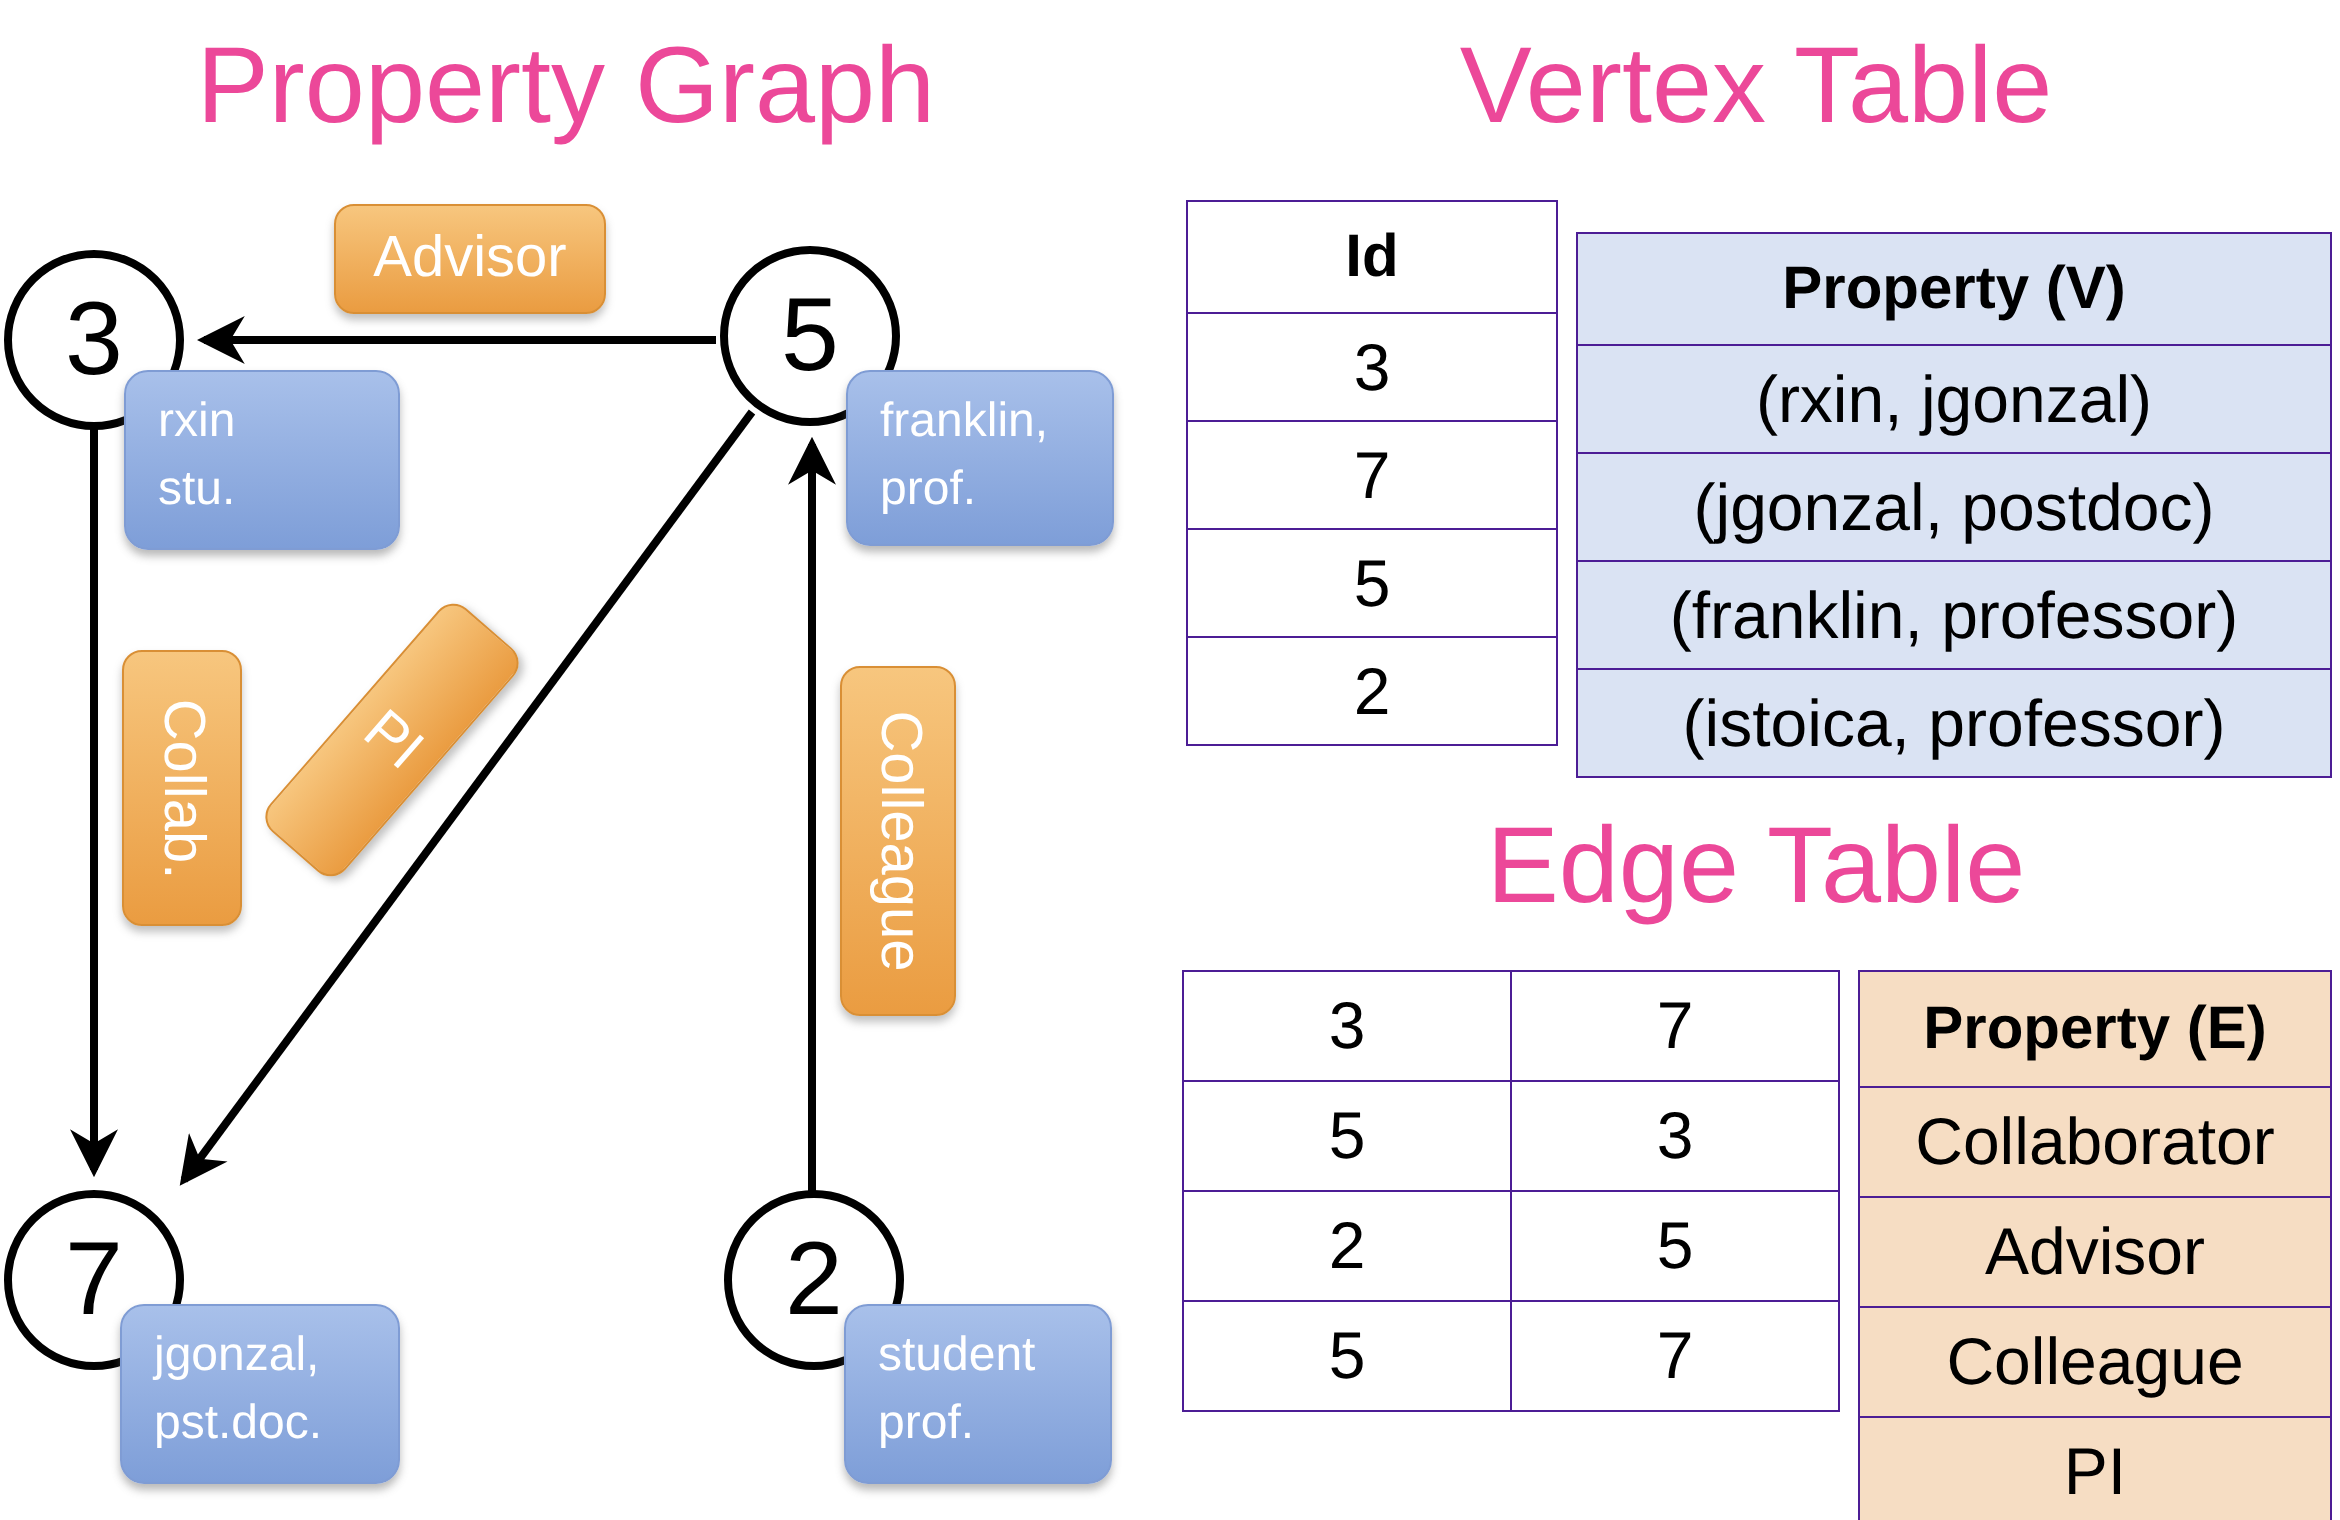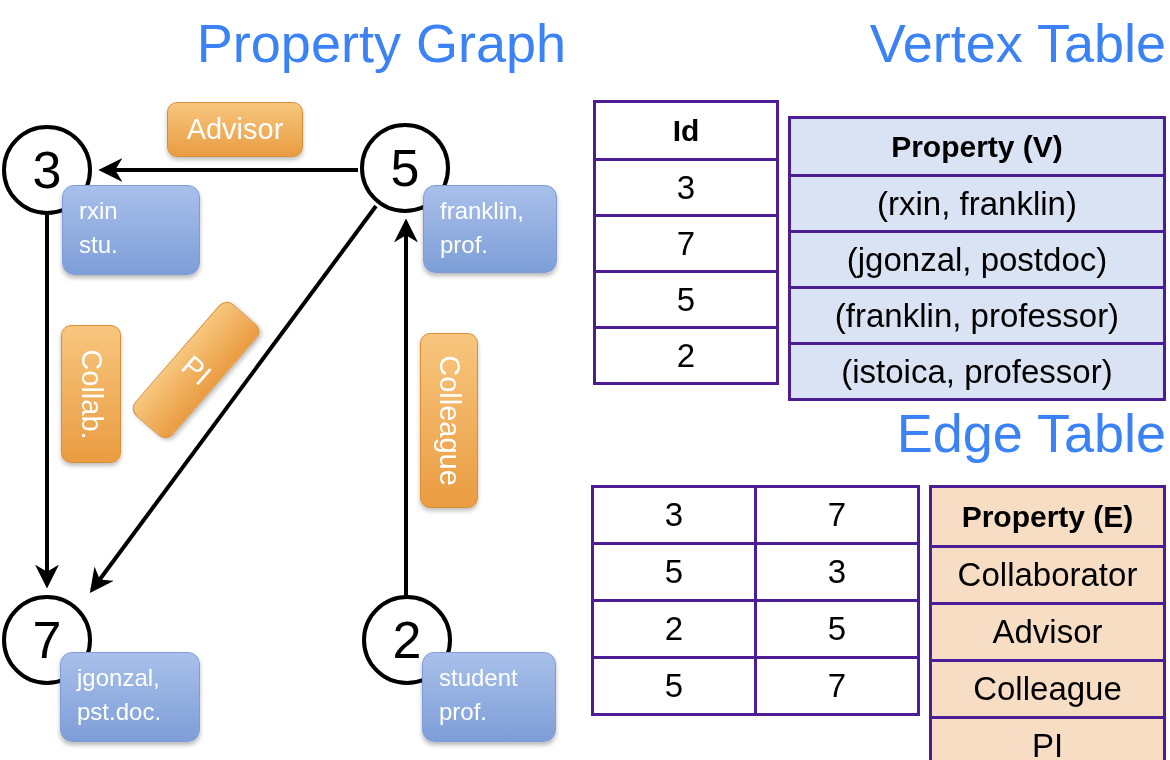--- a/index.html
+++ b/index.html
@@ -3,22 +3,22 @@
 <meta charset="utf-8">
 <style>
   html,body{margin:0;padding:0;background:#fff;}
   #stage{
     position:relative;width:1170px;height:760px;overflow:hidden;background:#fff;
     font-family:"Liberation Sans",sans-serif;color:#000;
   }
   .abs{position:absolute;}
   
   .big-title{
-    font-size:54px;font-weight:300;letter-spacing:0px;color:#3b82f6;
-    text-align:right;white-space:nowrap;
+    font-size:54px;font-weight:300;letter-spacing:0px;color:#ec4899;
+    text-align:center;white-space:nowrap;
   }
   
   .vcircle{
     box-sizing:border-box;width:90px;height:90px;border:4px solid #000;border-radius:50%;
     background:#fff;display:flex;align-items:center;justify-content:center;
     font-size:52px;font-weight:300;z-index:2;
   }
   
   .vbox{
     box-sizing:border-box;border-radius:12px;z-index:3;
@@ -33,21 +33,21 @@
     background:linear-gradient(to bottom,var(--edge-label-top),var(--edge-label-bottom));
     border:1px solid var(--edge-label-border);
     box-shadow:0 3px 4px rgba(100,100,100,.4);
     color:#fff;font-size:29px;
     display:flex;align-items:center;justify-content:center;
   }
   .vtext{transform:rotate(90deg);white-space:nowrap;}
   
   .tbl{position:absolute;border-collapse:collapse;table-layout:fixed;background:#fff;}
   .tbl td{
-    border:3px solid #4c1d95;text-align:center;vertical-align:middle;
+    border:1px solid #4c1d95;text-align:center;vertical-align:middle;
     font-size:33px;padding:0;overflow:hidden;white-space:nowrap;
   }
   .tbl td.hdr{font-size:30px;font-weight:bold;}
   .vprop td{background:var(--vertex-property-fill);}
   .eprop td{background:var(--edge-property-fill);}
   svg{display:block;}
 </style>
 </head>
 <body>
 
@@ -135,21 +135,21 @@
           </tr>
     </tbody>
       </table>
 
     <table class="tbl vprop" style="left:788px;top:116px;width:378px;">
       <tbody>
           <tr>
             <td class="hdr" style="height:55px;">Property (V)</td>
           </tr>
       <tr>
-            <td style="height:53px;">(rxin, franklin)</td>
+            <td style="height:53px;">(rxin, jgonzal)</td>
           </tr>
       <tr>
             <td style="height:53px;">(jgonzal, postdoc)</td>
           </tr>
       <tr>
             <td style="height:53px;">(franklin, professor)</td>
           </tr>
       <tr>
             <td style="height:53px;">(istoica, professor)</td>
           </tr>

